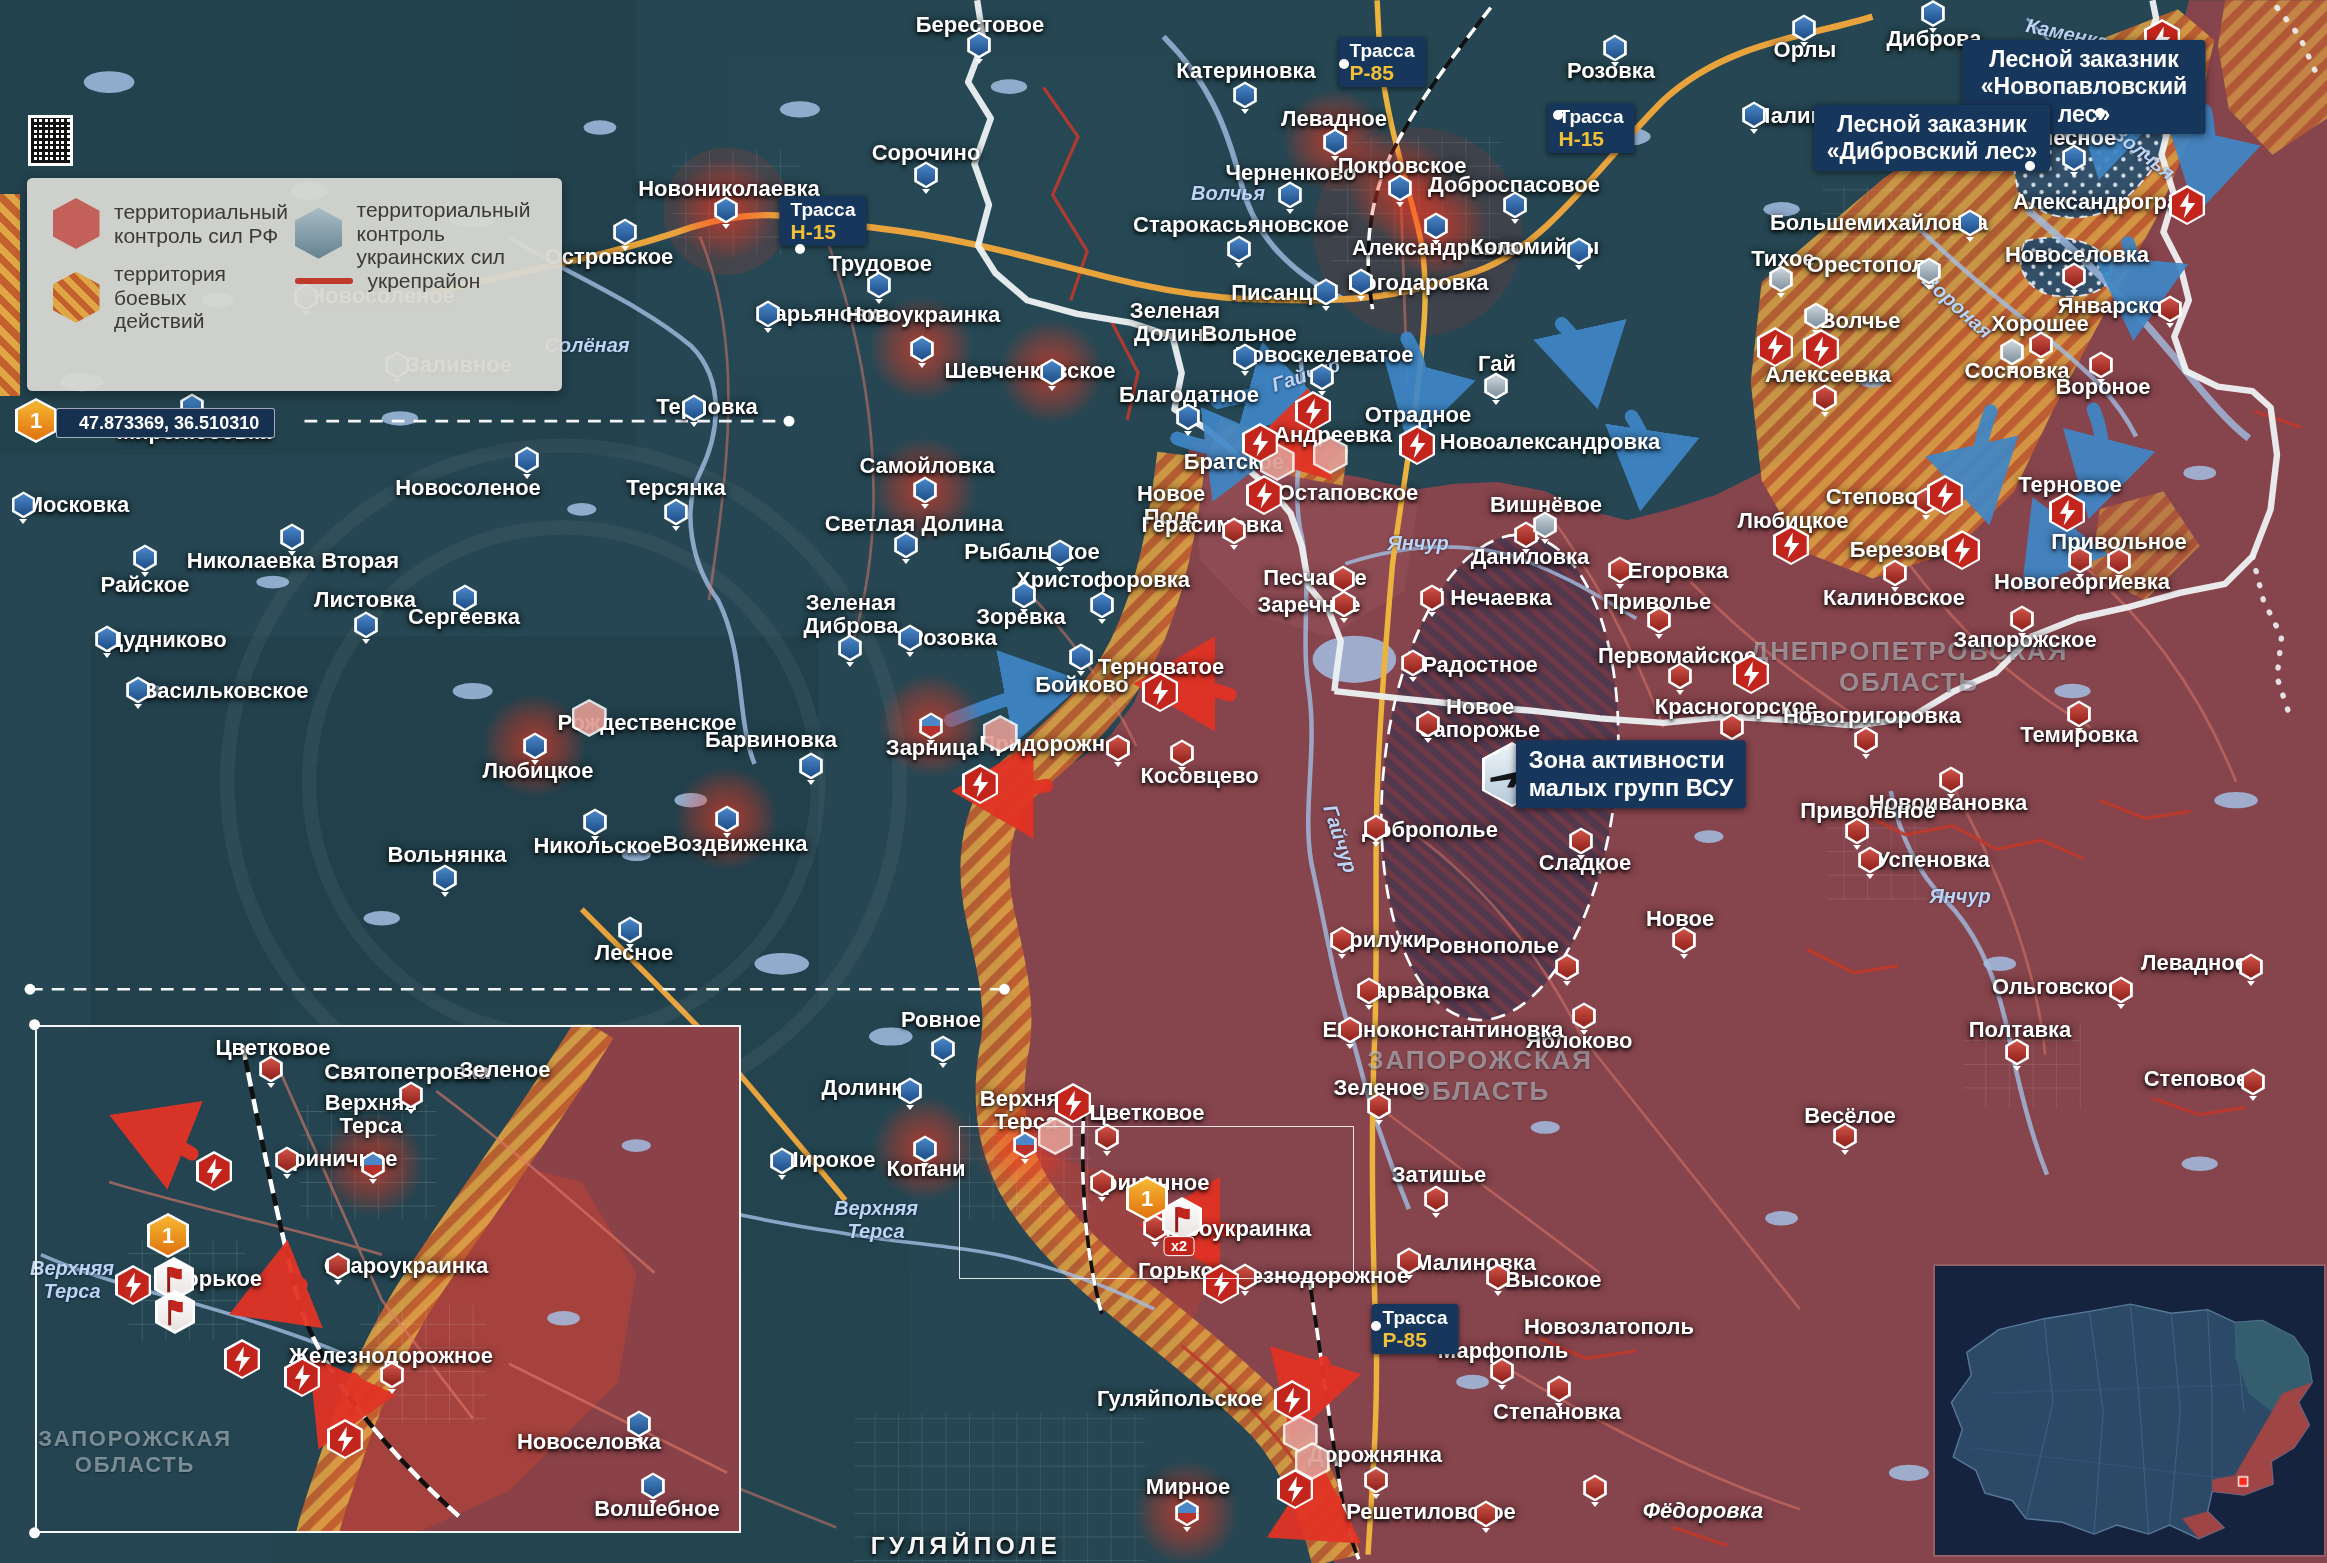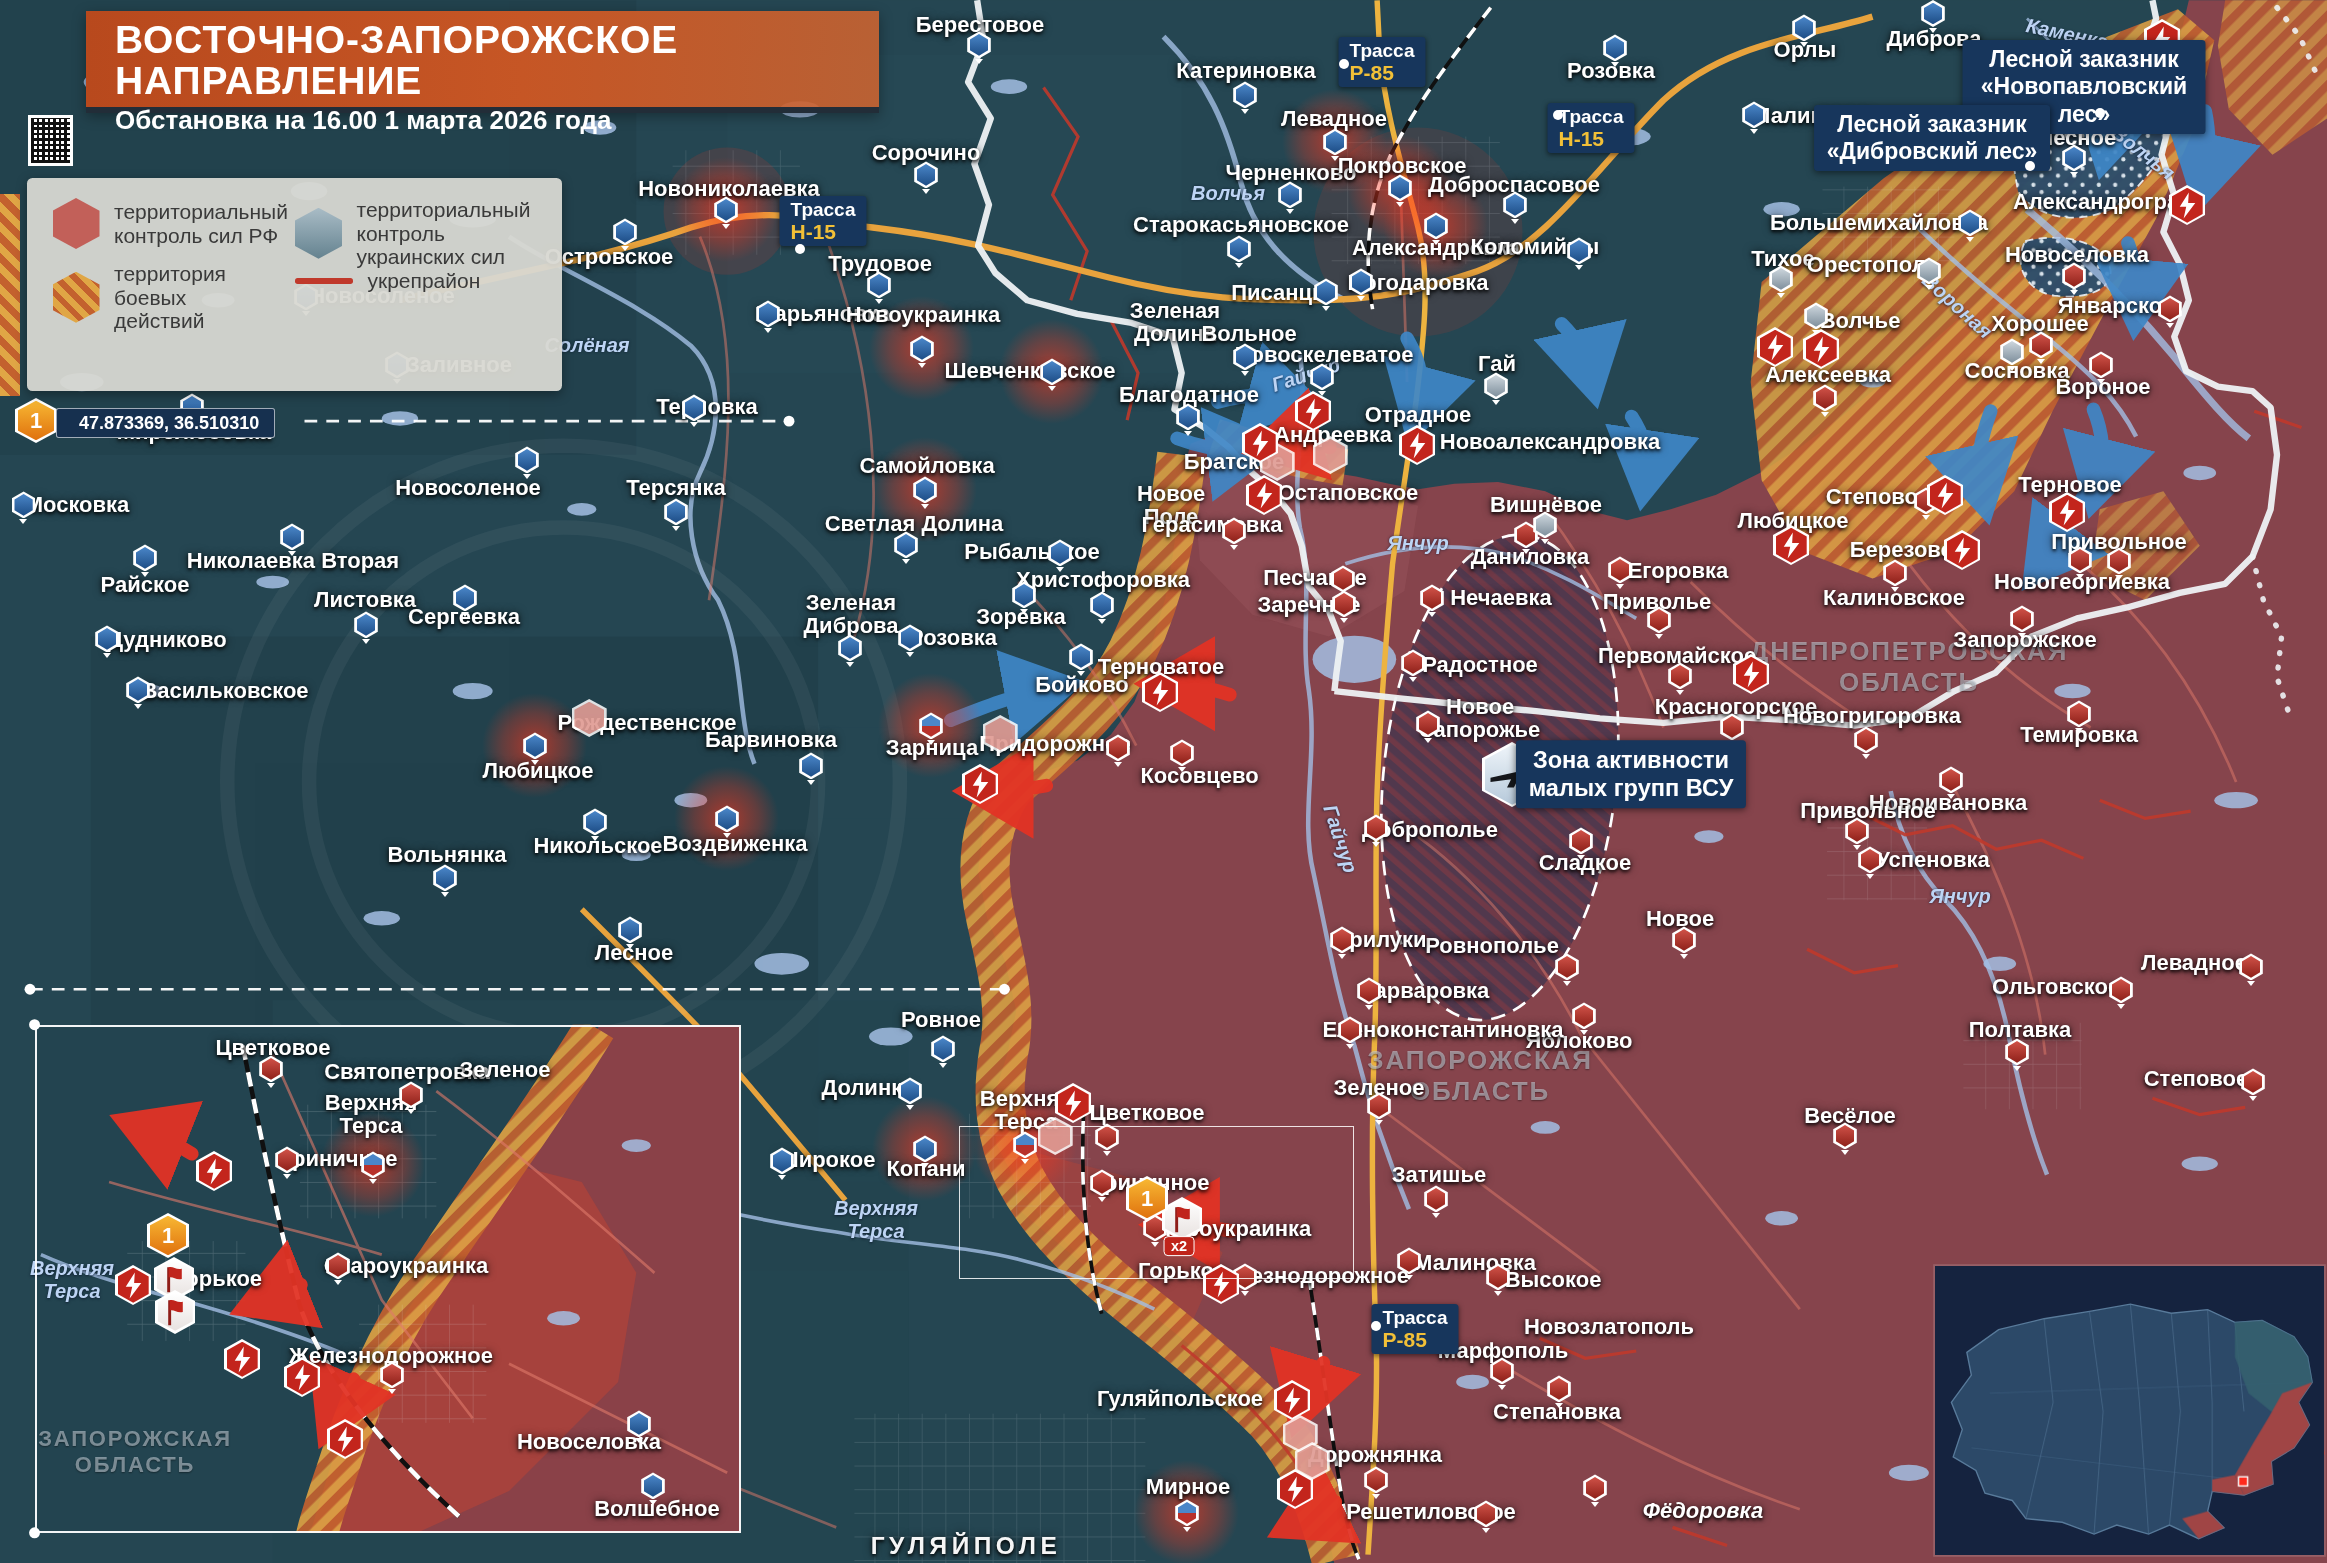--- a/index.html
+++ b/index.html
@@ -1256,28 +1256,24 @@
       <div class="region" style="left: 1480px; top: 1076px;">ЗАПОРОЖСКАЯ
 ОБЛАСТЬ</div>
       <div class="region small" style="left: 135px; top: 1452px;">ЗАПОРОЖСКАЯ
 ОБЛАСТЬ</div>
       <div class="callout" style="left: 2084px; top: 87px; white-space: pre-line;">Лесной заказник
 «Новопавловский лес»</div>
       <div class="cdot" style="left: 2100px; top: 113px;"></div>
       <div class="callout" style="left: 1932px; top: 138px; white-space: pre-line;">Лесной заказник
 «Дибровский лес»</div>
       <div class="cdot" style="left: 2030px; top: 166px;"></div>
-      <div class="callout zone" style="left: 1631px; top: 774px; white-space: pre-line; text-align: center;">Зона активности
+      <div class="callout zone" style="left: 1631px; top: 774px; white-space: pre-line;">Зона активности
 малых групп ВСУ</div>
     </div>
 
-<div id="titlebox">
-  <h1>ВОСТОЧНО-ЗАПОРОЖСКОЕ НАПРАВЛЕНИЕ</h1>
-  <h2>Обстановка на 16.00 1 марта 2026 года</h2>
-</div>
 <div id="qr">
       <div class="q"></div>
     </div>
 
 <div id="lstrip"></div>
 <div id="legend">
   <div class="litem" style="left:25.5px;top:20px;width:227px;">
     <i class="lhex rf"></i>
     <span>территориальный контроль сил РФ</span>
   </div>

